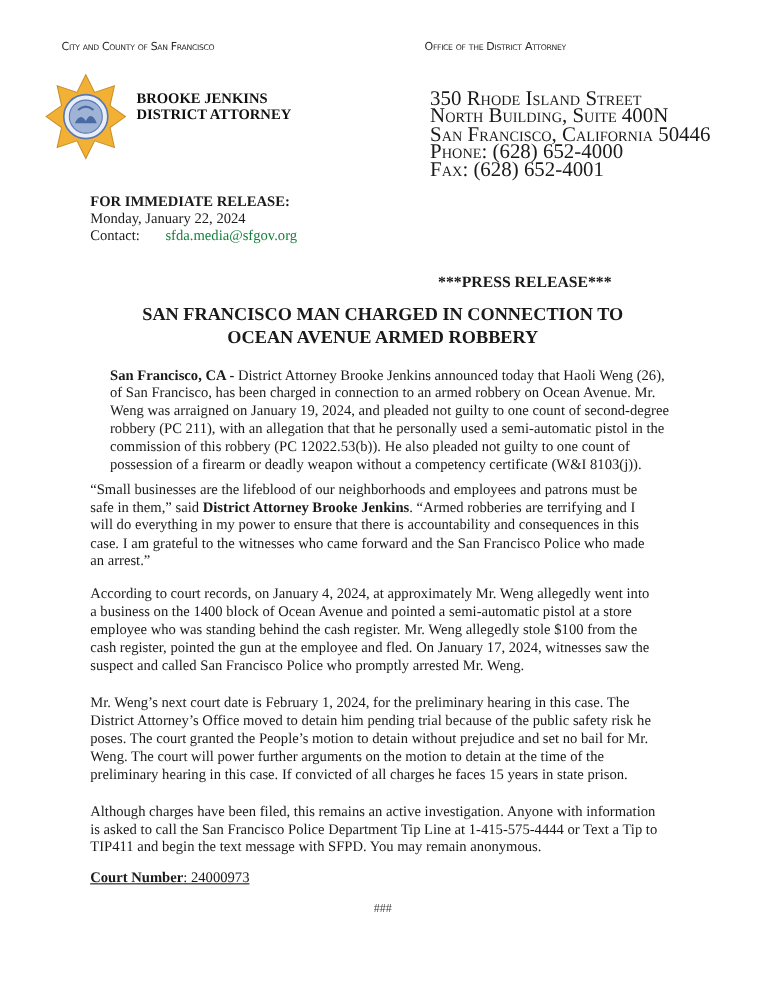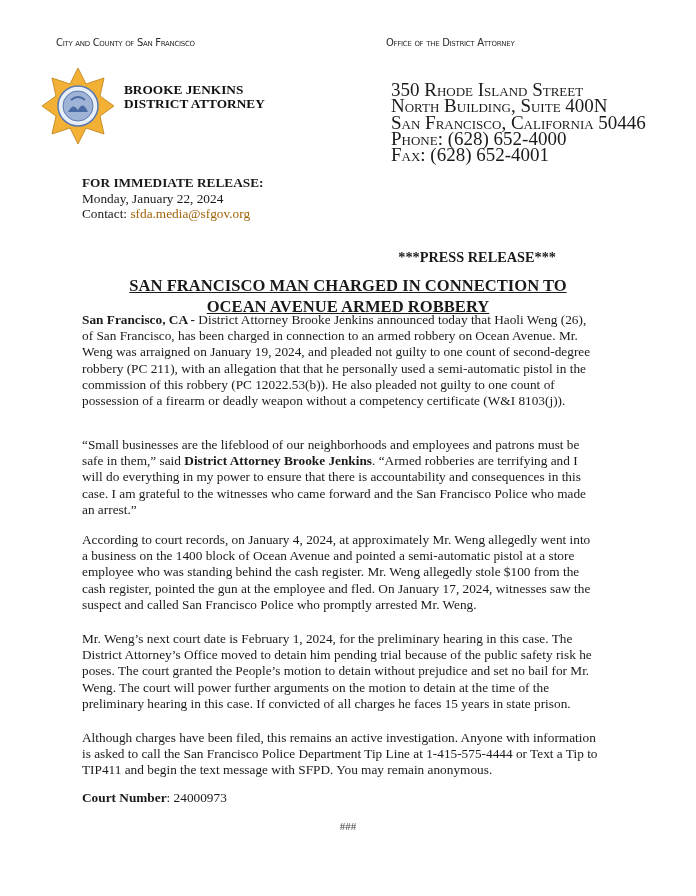--- a/index.html
+++ b/index.html
@@ -11,23 +11,23 @@
   .hdr {
     font-family: "DejaVu Sans", sans-serif; font-variant: small-caps;
     font-size: 10px; letter-spacing: -0.3px; color: #2a2a2a; white-space: nowrap;
   }
   .badge { left: 40px; top: 66px; width: 76px; height: 80px; }
   .da-name { left: 124px; top: 83px; font-weight: bold; font-size: 13.3px; line-height: 14px; color: #111; }
   .addr { left: 391px; top: 82px; font-size: 19px; line-height: 16.3px; color: #1a1a1a; }
   .addr .sc { font-variant: small-caps; }
   .release { left: 82px; top: 175px; font-size: 13.3px; line-height: 15.5px; }
   .release .b { font-weight: bold; }
-  .link { color: #a16207; }
+  .link { color: #15803d; margin-left: 20px; }
   .pr { left: 0; width: 556px; text-align: right; top: 249px; font-weight: bold; font-size: 14.3px; }
-  .title { left: 0; width: 696px; text-align: center; top: 275px; font-weight: bold; font-size: 16.6px; line-height: 21px; text-decoration: underline; }
+  .title { left: 0; width: 696px; text-align: center; top: 275px; font-weight: bold; font-size: 16.6px; line-height: 21px; }
   .para { left: 82px; width: 560px; font-size: 13.3px; line-height: 16.2px; }
   .para b { font-weight: bold; }
   .para .ln { display: block; white-space: nowrap; }
   .hash { left: 0; width: 696px; text-align: center; top: 820px; font-size: 11px; color: #444; }
 </style>
 </head>
 <body>
 
 <div class="abs hdr" style="left:56px;top:37px;">City and County of San Francisco</div>
 <div class="abs hdr" style="left:386px;top:37px;">Office of the District Attorney</div>
@@ -61,21 +61,21 @@
   <div><span>Contact: </span><span class="link">sfda.media@sfgov.org</span></div>
 </div>
 
 <div class="abs pr">***PRESS RELEASE***</div>
 
 <div class="abs title">
   <div>SAN FRANCISCO MAN CHARGED IN CONNECTION TO</div>
   <div>OCEAN AVENUE ARMED ROBBERY</div>
 </div>
 
-<div class="abs para" style="top:312px;">
+<div class="abs para" style="top:333px;margin-left:18px;">
   <span class="ln"><b>San Francisco, CA - </b><span>District Attorney Brooke Jenkins announced today that Haoli Weng (26),</span></span>
   <span class="ln">of San Francisco, has been charged in connection to an armed robbery on Ocean Avenue.   Mr.</span>
   <span class="ln">Weng was arraigned on January 19, 2024, and pleaded not guilty to one count of second-degree</span>
   <span class="ln">robbery (PC 211), with an allegation that that he personally used a semi-automatic pistol in the</span>
   <span class="ln">commission of this robbery (PC 12022.53(b)).  He also pleaded not guilty to one count of</span>
   <span class="ln">possession of a firearm or deadly weapon without a competency certificate (W&amp;I 8103(j)).</span>
 </div>
 
 <div class="abs para" style="top:437px;">
   <span class="ln">“Small businesses are the lifeblood of our neighborhoods and employees and patrons must be</span>
@@ -100,17 +100,17 @@
   <span class="ln">Weng.  The court will power further arguments on the motion to detain at the time of the</span>
   <span class="ln">preliminary hearing in this case.   If convicted of all charges he faces 15 years in state prison.</span>
 </div>
 
 <div class="abs para" style="top:730px;">
   <span class="ln">Although charges have been filed, this remains an active investigation.  Anyone with information</span>
   <span class="ln">is asked to call the San Francisco Police Department Tip Line at 1-415-575-4444 or Text a Tip to</span>
   <span class="ln">TIP411 and begin the text message with SFPD.  You may remain anonymous.</span>
 </div>
 
-<div class="abs para" style="top:790px;">
+<div class="abs para" style="top:790px;text-decoration:underline;">
   <span class="ln"><b>Court Number</b><span>: </span><span>24000973</span></span>
 </div>
 
 <div class="abs hash">###</div>
 
 </body></html>

